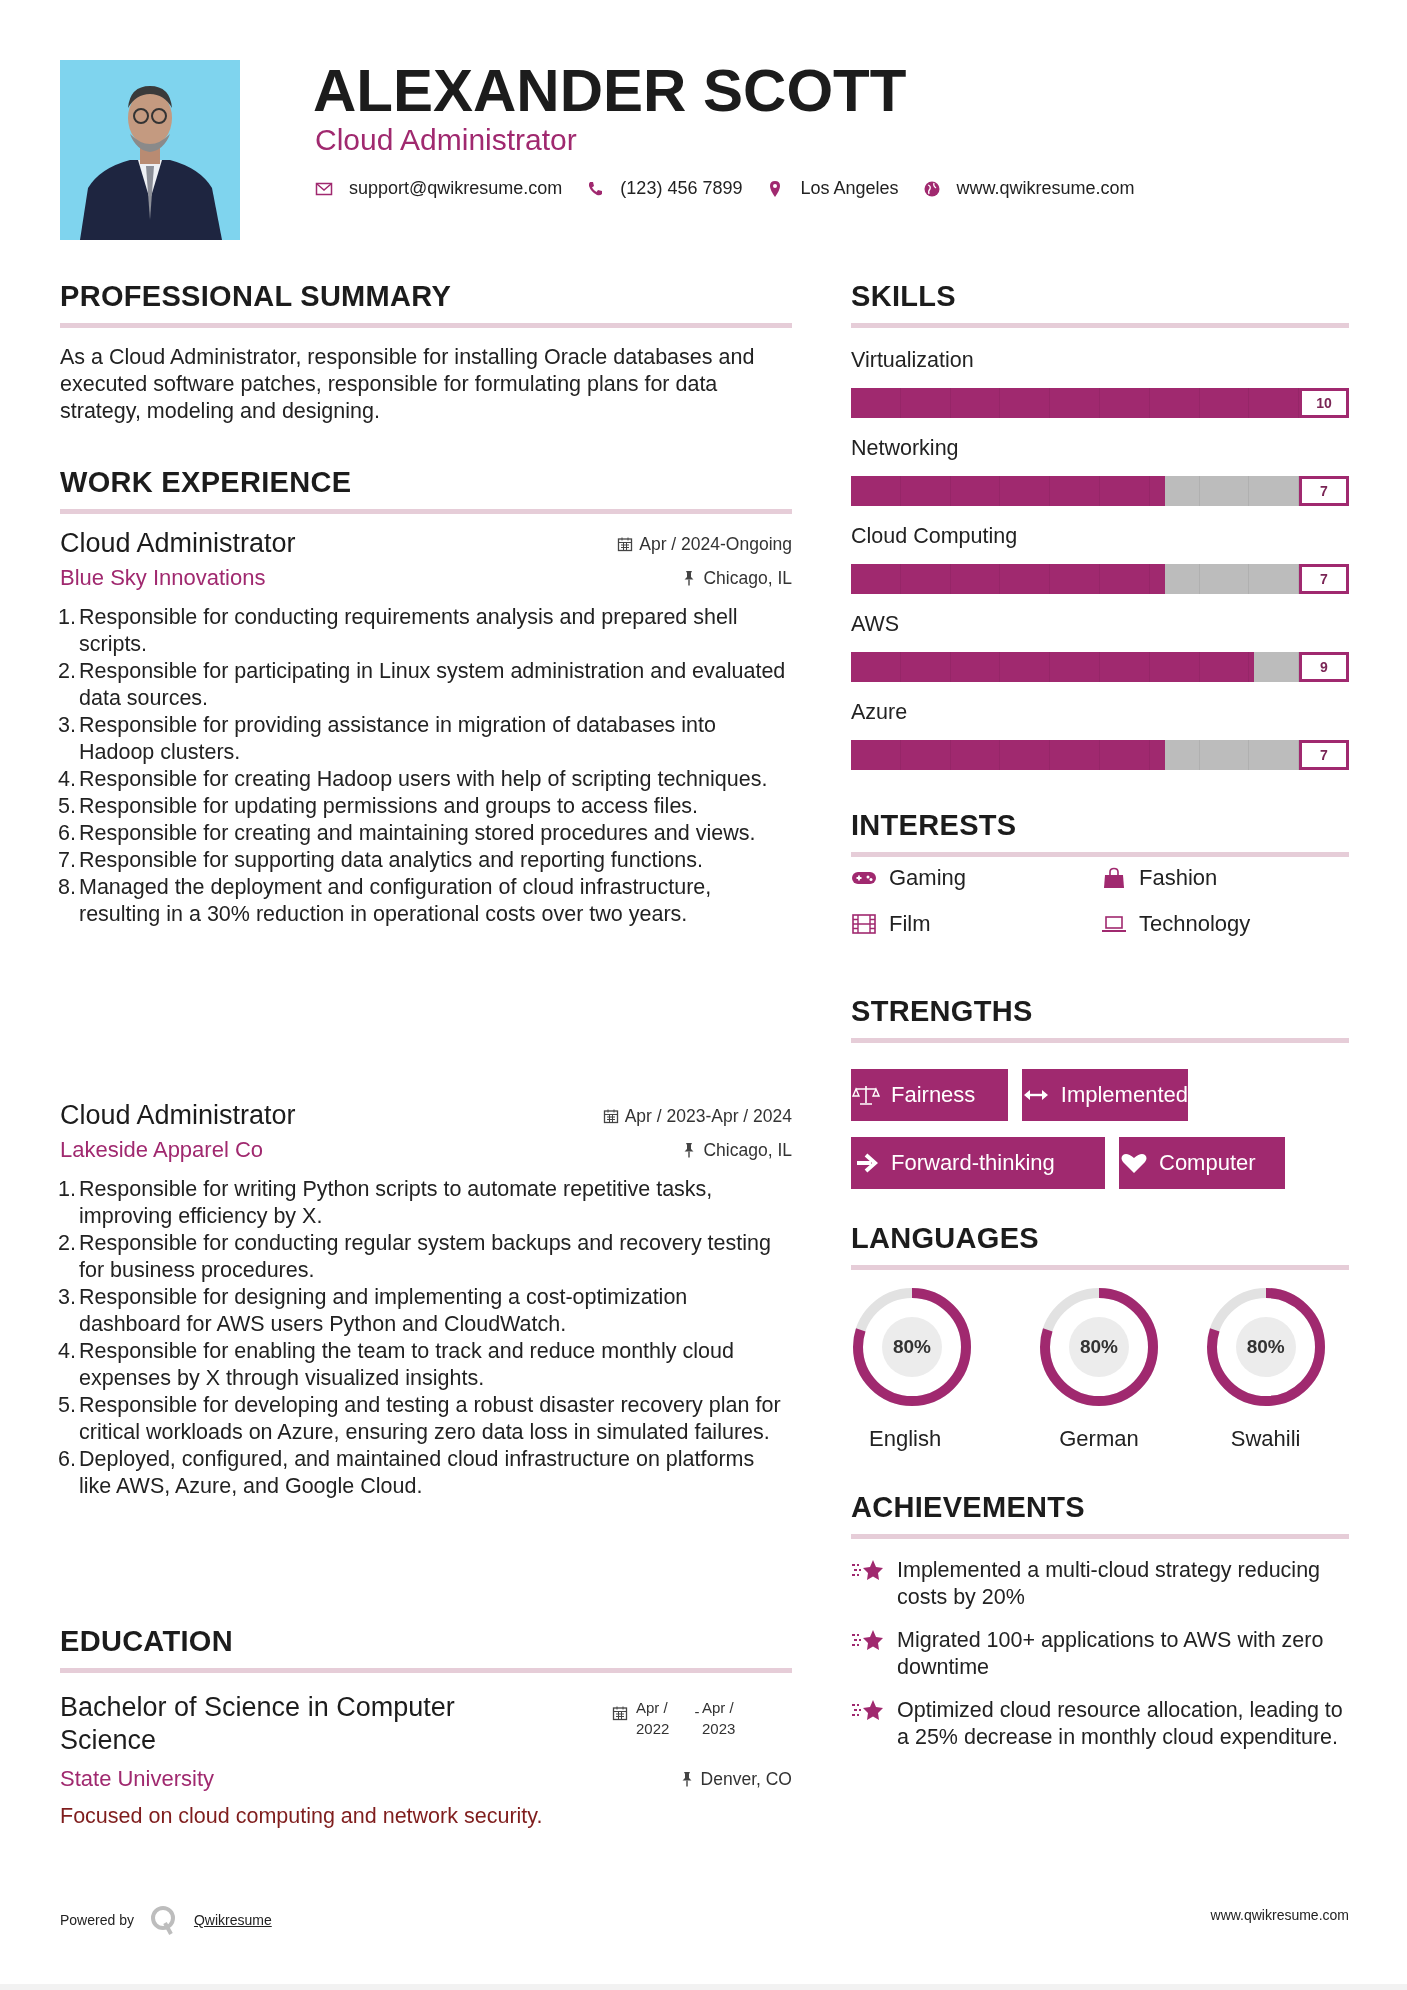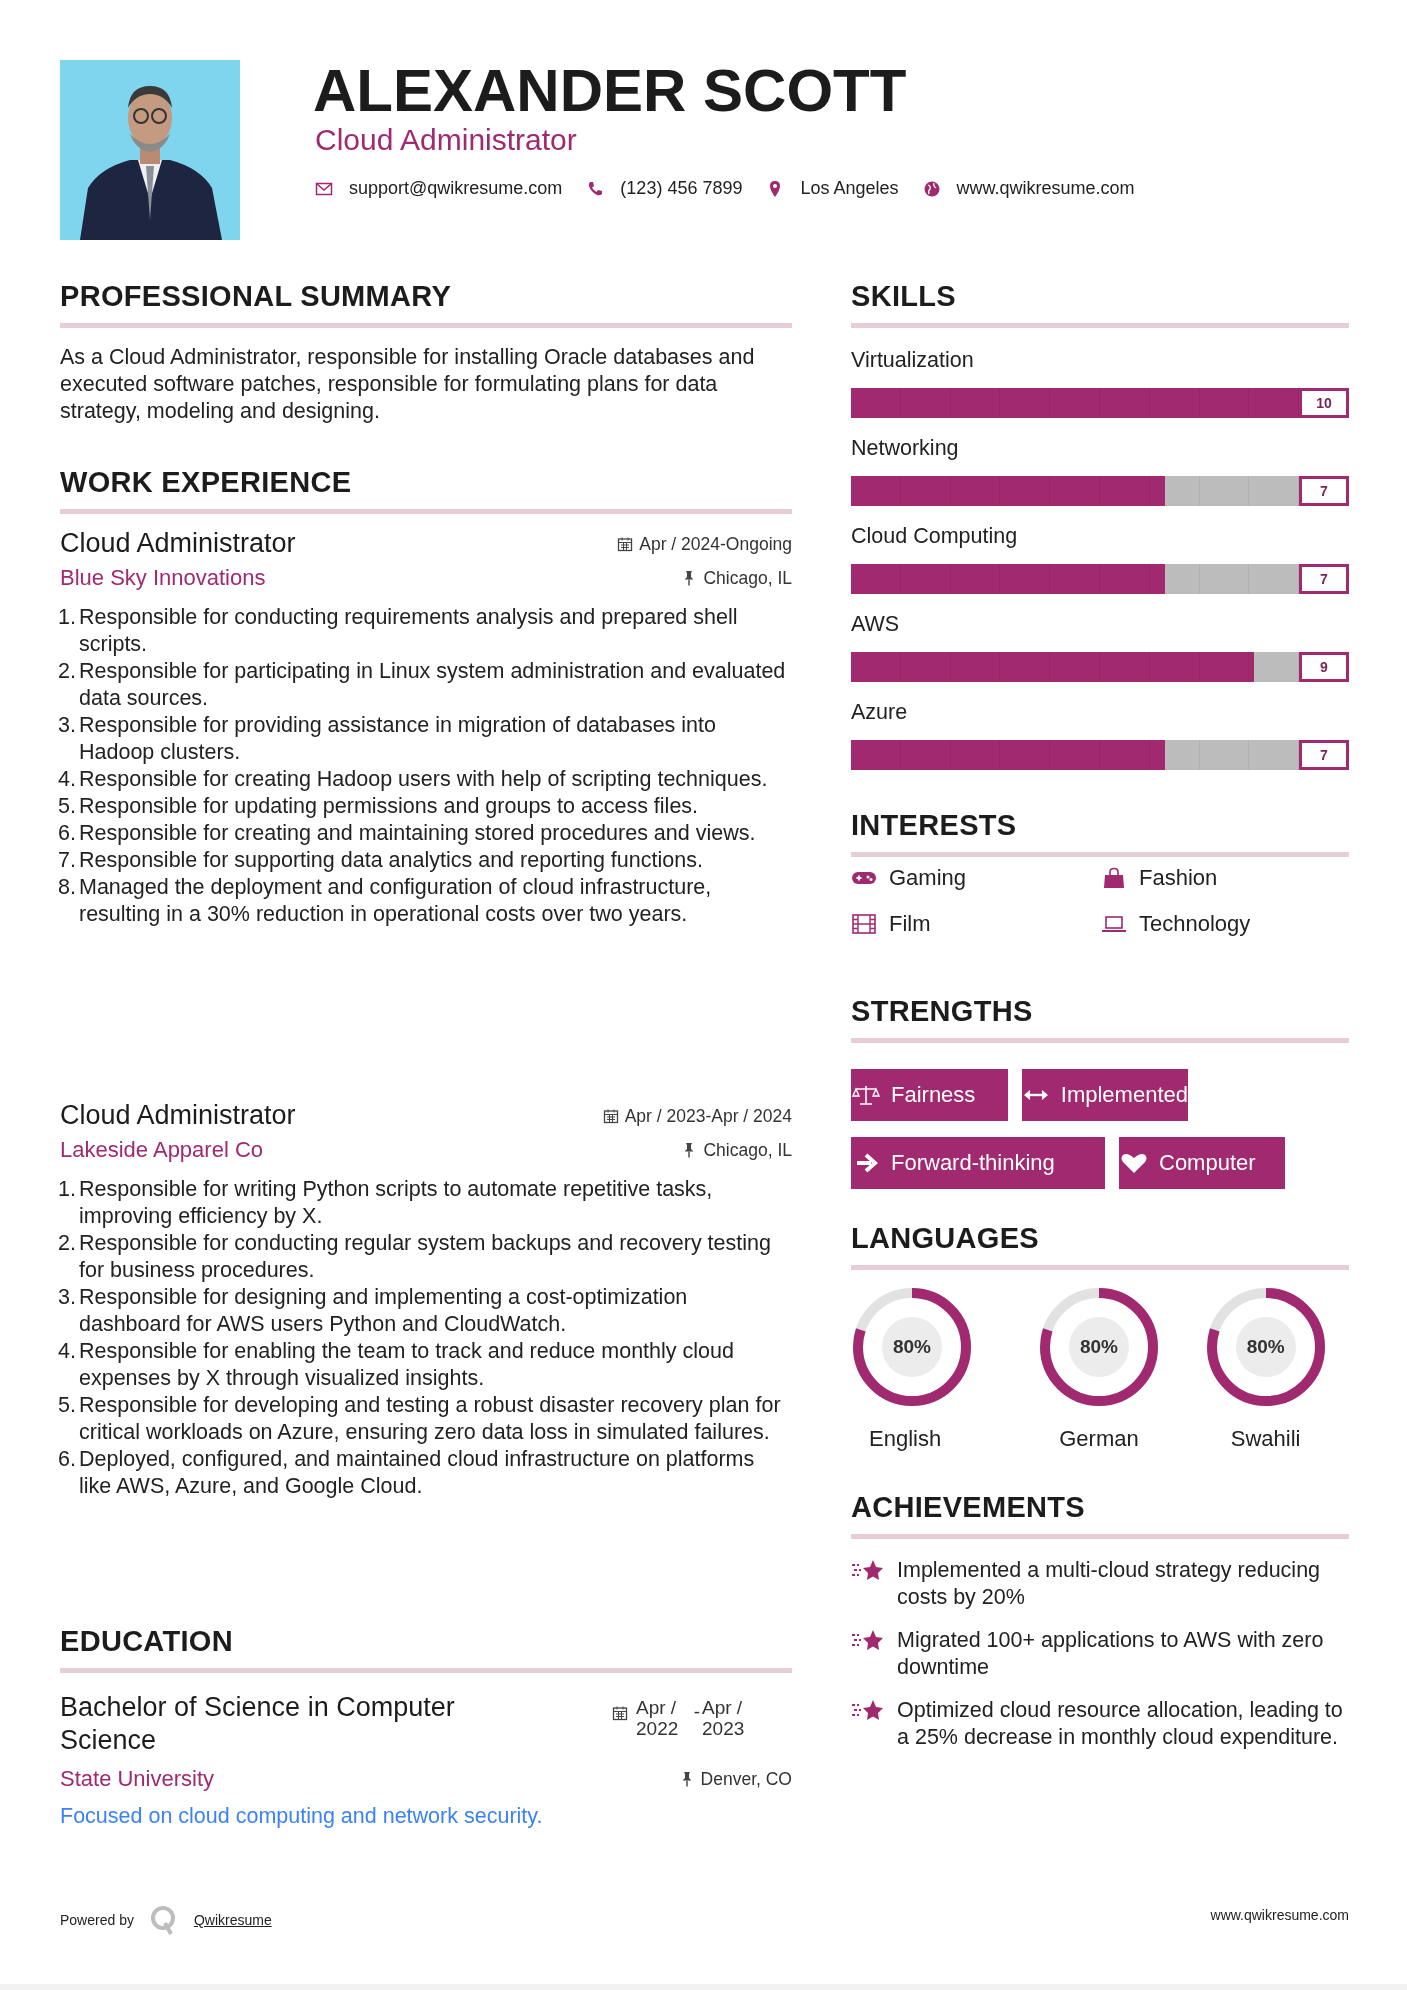--- a/index.html
+++ b/index.html
@@ -69,27 +69,27 @@
 
   
   .ach { list-style: none; margin-top: 18px; }
   .ach li { display: flex; align-items: flex-start; font-size: 21.5px; line-height: 27px; color: #222; margin-bottom: 16px; }
   .ach .ai { width: 34px; height: 26px; margin-right: 12px; flex: 0 0 34px; color: #A0296F; }
   .ach .ai svg { width: 34px; height: 26px; }
 
   
   .edu-head { display: flex; justify-content: space-between; align-items: flex-start; }
   .edu-deg { font-size: 27px; line-height: 33px; color: #1c1c1c; width: 480px; }
-  .edu-dates { display: flex; align-items: flex-start; font-size: 19px; line-height: 21px; color: #333; margin-top: 6px; margin-right: 34px; }
+  .edu-dates { display: flex; align-items: flex-start; font-size: 15px; line-height: 21px; color: #333; margin-top: 6px; margin-right: 34px; }
   .edu-dates .mi { width: 16px; height: 16px; margin-right: 8px; margin-top: 8px; color: #444; display: inline-flex; }
   .edu-dates .mi svg { width: 16px; height: 16px; }
   .edu-dates .d { width: 56px; }
   .edu-dates .sep { width: 10px; text-align: center; margin-top: 4px; }
   .edu-sub { display: flex; justify-content: space-between; align-items: center; margin-top: 8px; }
-  .edu-desc { font-size: 21.5px; line-height: 27px; color: #3b82f6; margin-top: 10px; }
+  .edu-desc { font-size: 21.5px; line-height: 27px; color: #7f1d1d; margin-top: 10px; }
 
   
   .footer-left { position: absolute; left: 60px; top: 1905px; display: flex; align-items: center; font-size: 14px; color: #222; }
   .footer-left .q { width: 28px; height: 30px; margin: 0 16px; color: #bdbdbd; }
   .footer-left .q svg { width: 28px; height: 30px; }
   .footer-left a { color: #222; text-decoration: underline; }
   .footer-right { position: absolute; right: 58px; top: 1907px; font-size: 14px; color: #222; }
   .bottom-strip { position: absolute; left: 0; right: 0; bottom: 0; height: 6px; background: #f2f2f2; }
 </style>
 </head>

